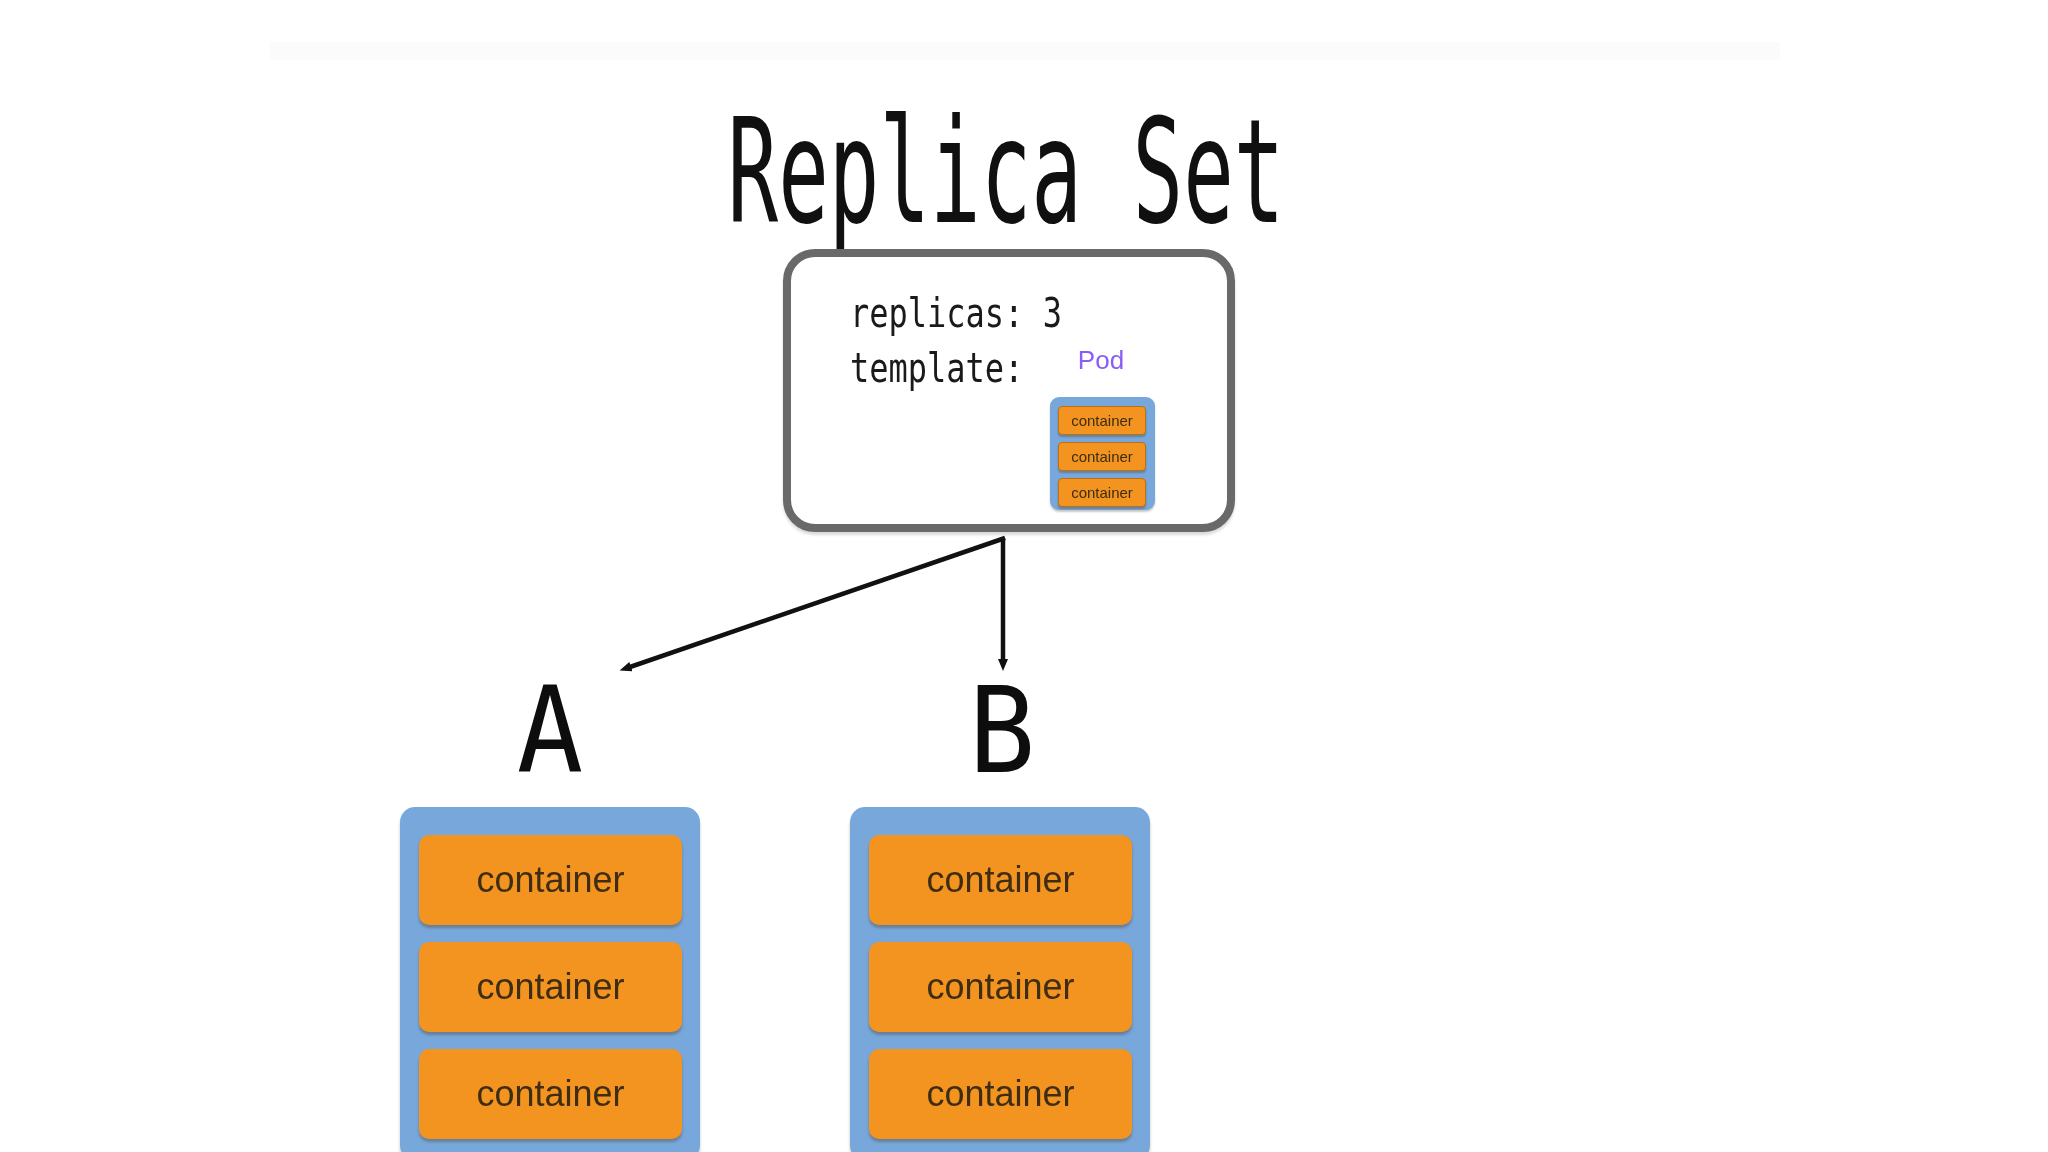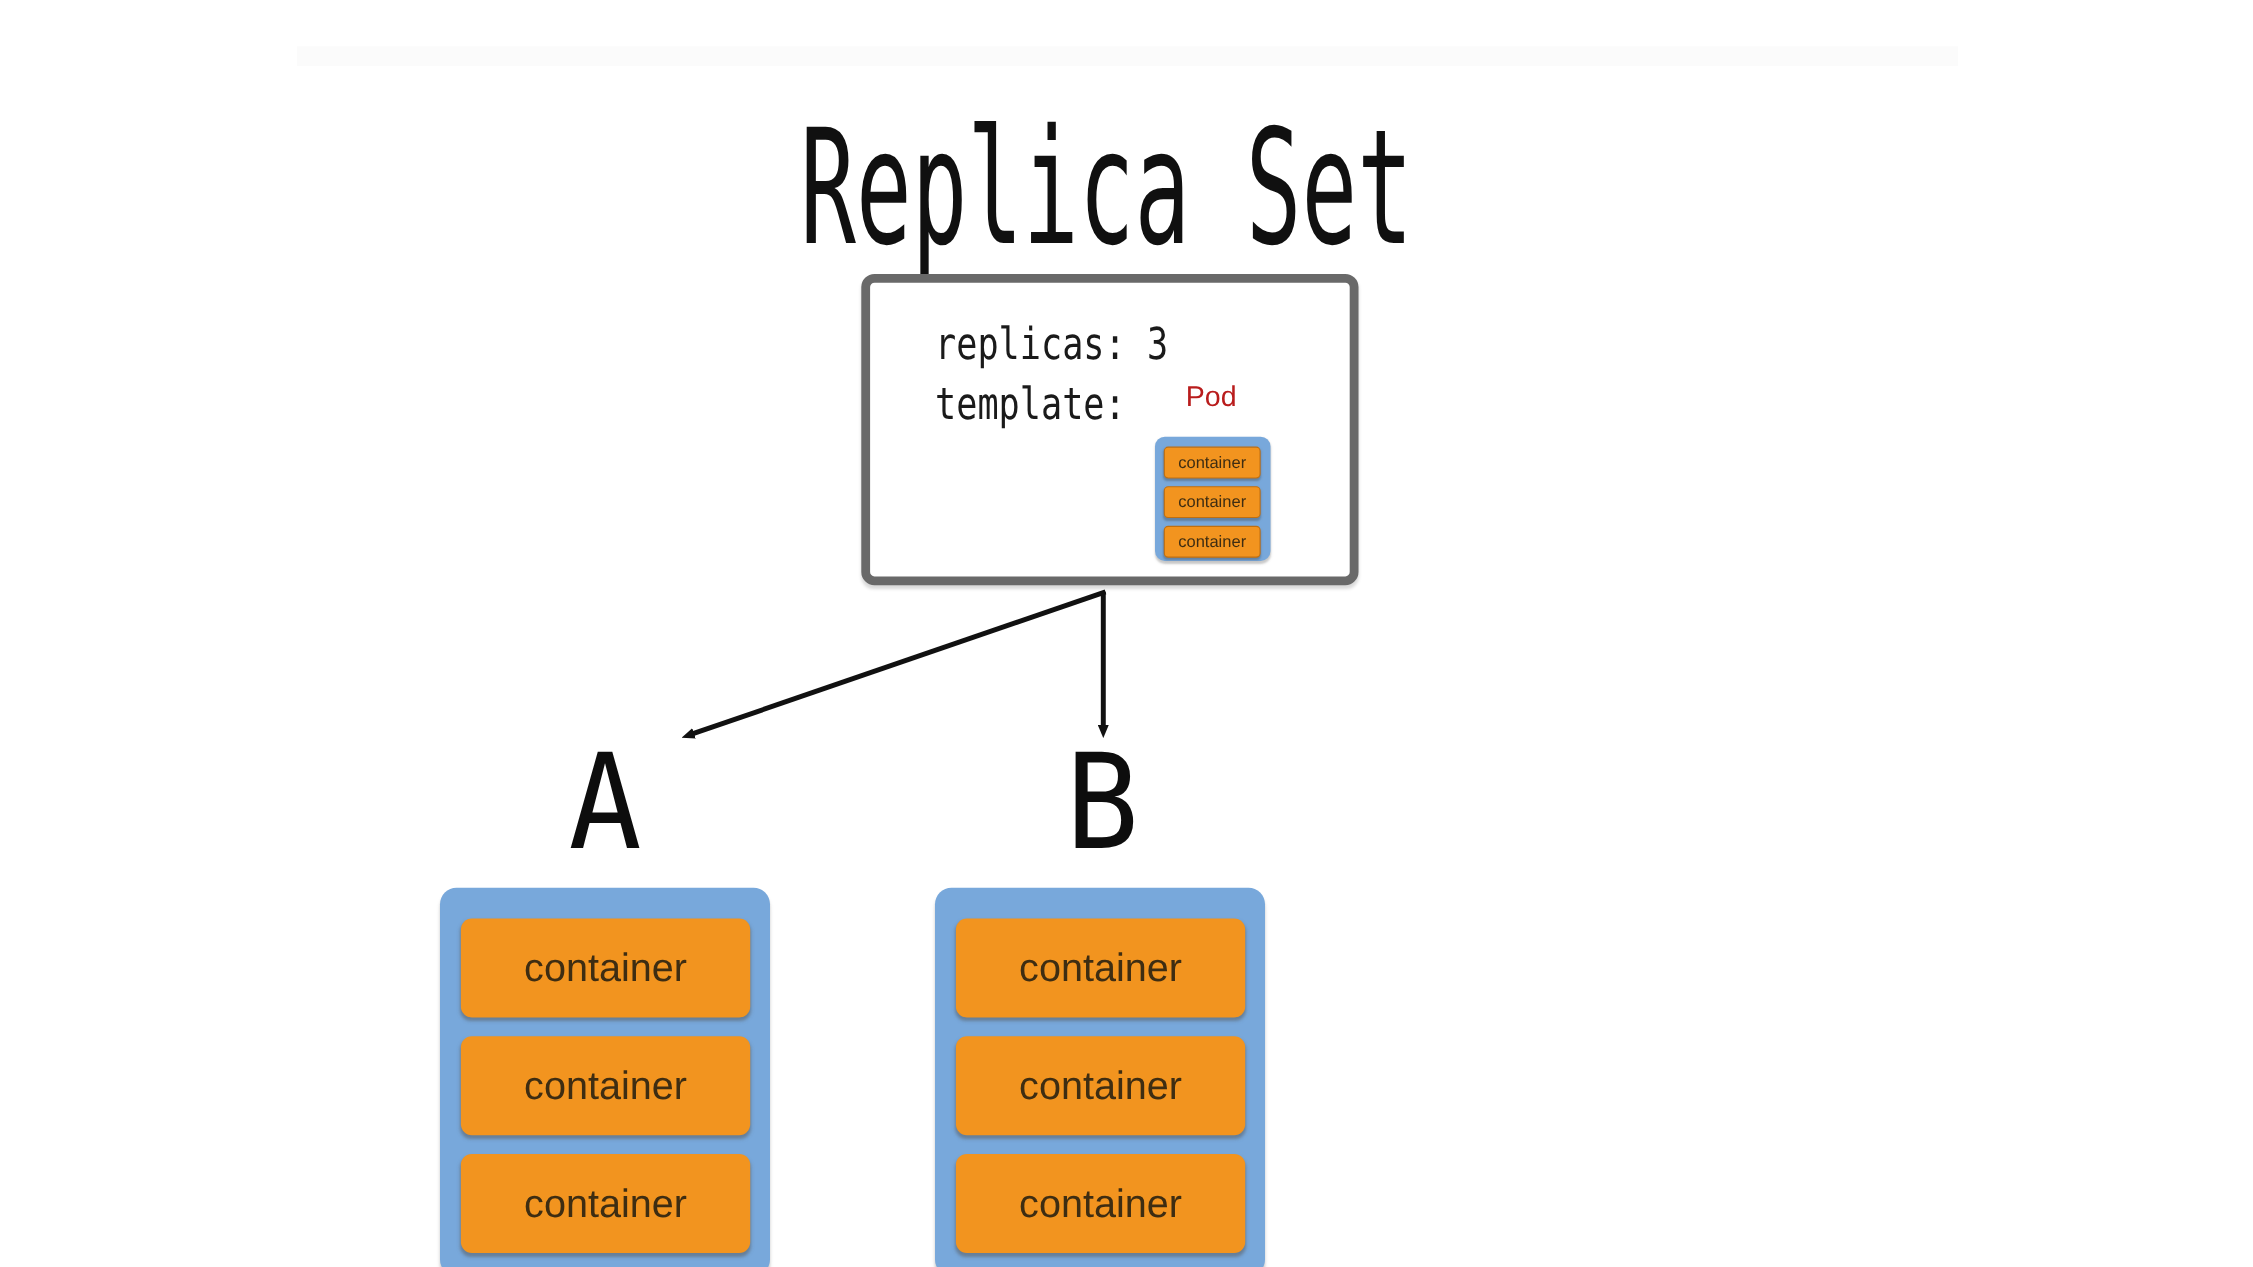--- a/index.html
+++ b/index.html
@@ -19,37 +19,37 @@
     position:absolute;left:1006px;top:57px;
     font-family:"DejaVu Sans Mono",monospace;
     font-size:145px;line-height:1;color:#101010;
     white-space:nowrap;
     transform:translateX(-50%) scaleX(0.58);
   }
   
   .rs-box{
     position:absolute;left:783px;top:207px;width:452px;height:283px;
     box-sizing:border-box;
-    border:8px solid #696969;border-radius:12px;
+    border:8px solid #696969;border-radius:32px;
     background:#ffffff;
     box-shadow:0 3px 3px rgba(0,0,0,0.15);
   }
   .spec-line{
     position:absolute;left:59px;
     font-family:"DejaVu Sans Mono",monospace;
     font-size:40px;line-height:1;color:#1a1a1a;
     white-space:nowrap;
     transform:scaleX(0.8);transform-origin:left center;
   }
   .spec-replicas{top:36px;}
   .spec-template{top:91px;}
   .pod-template-label{
     position:absolute;left:310px;top:90px;
     transform:translateX(-50%);
-    font-size:26px;line-height:1;color:#b91c1c;
+    font-size:26px;line-height:1;color:#8b5cf6;
   }
   .mini-pod{
     position:absolute;left:259px;top:140px;width:105px;height:113px;
     background:#78A8DB;border-radius:9px;
     box-shadow:0 2px 2px rgba(100,100,100,0.35);
   }
   .mini-container{
     position:absolute;left:8px;width:88px;height:29px;
     box-sizing:border-box;
     background:#F2941F;border:1px solid #C06F10;border-radius:4px;

